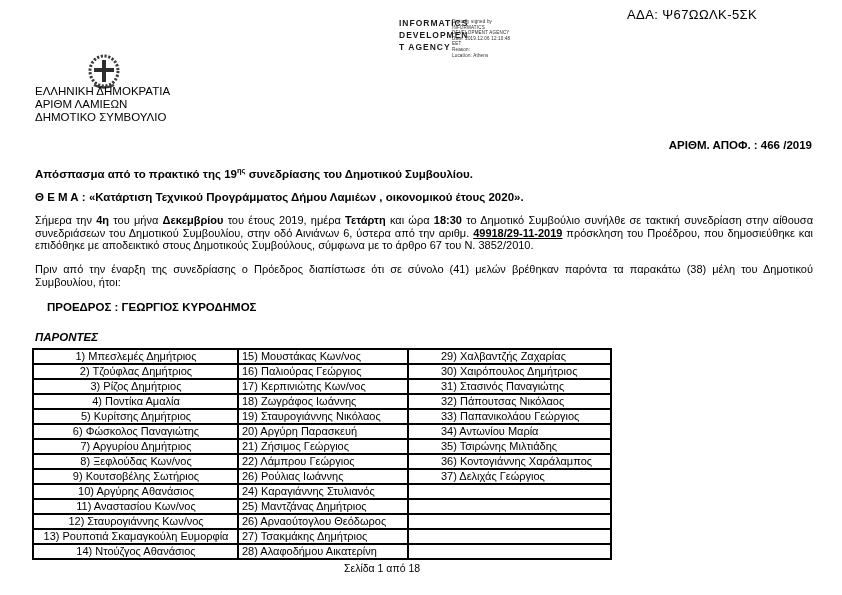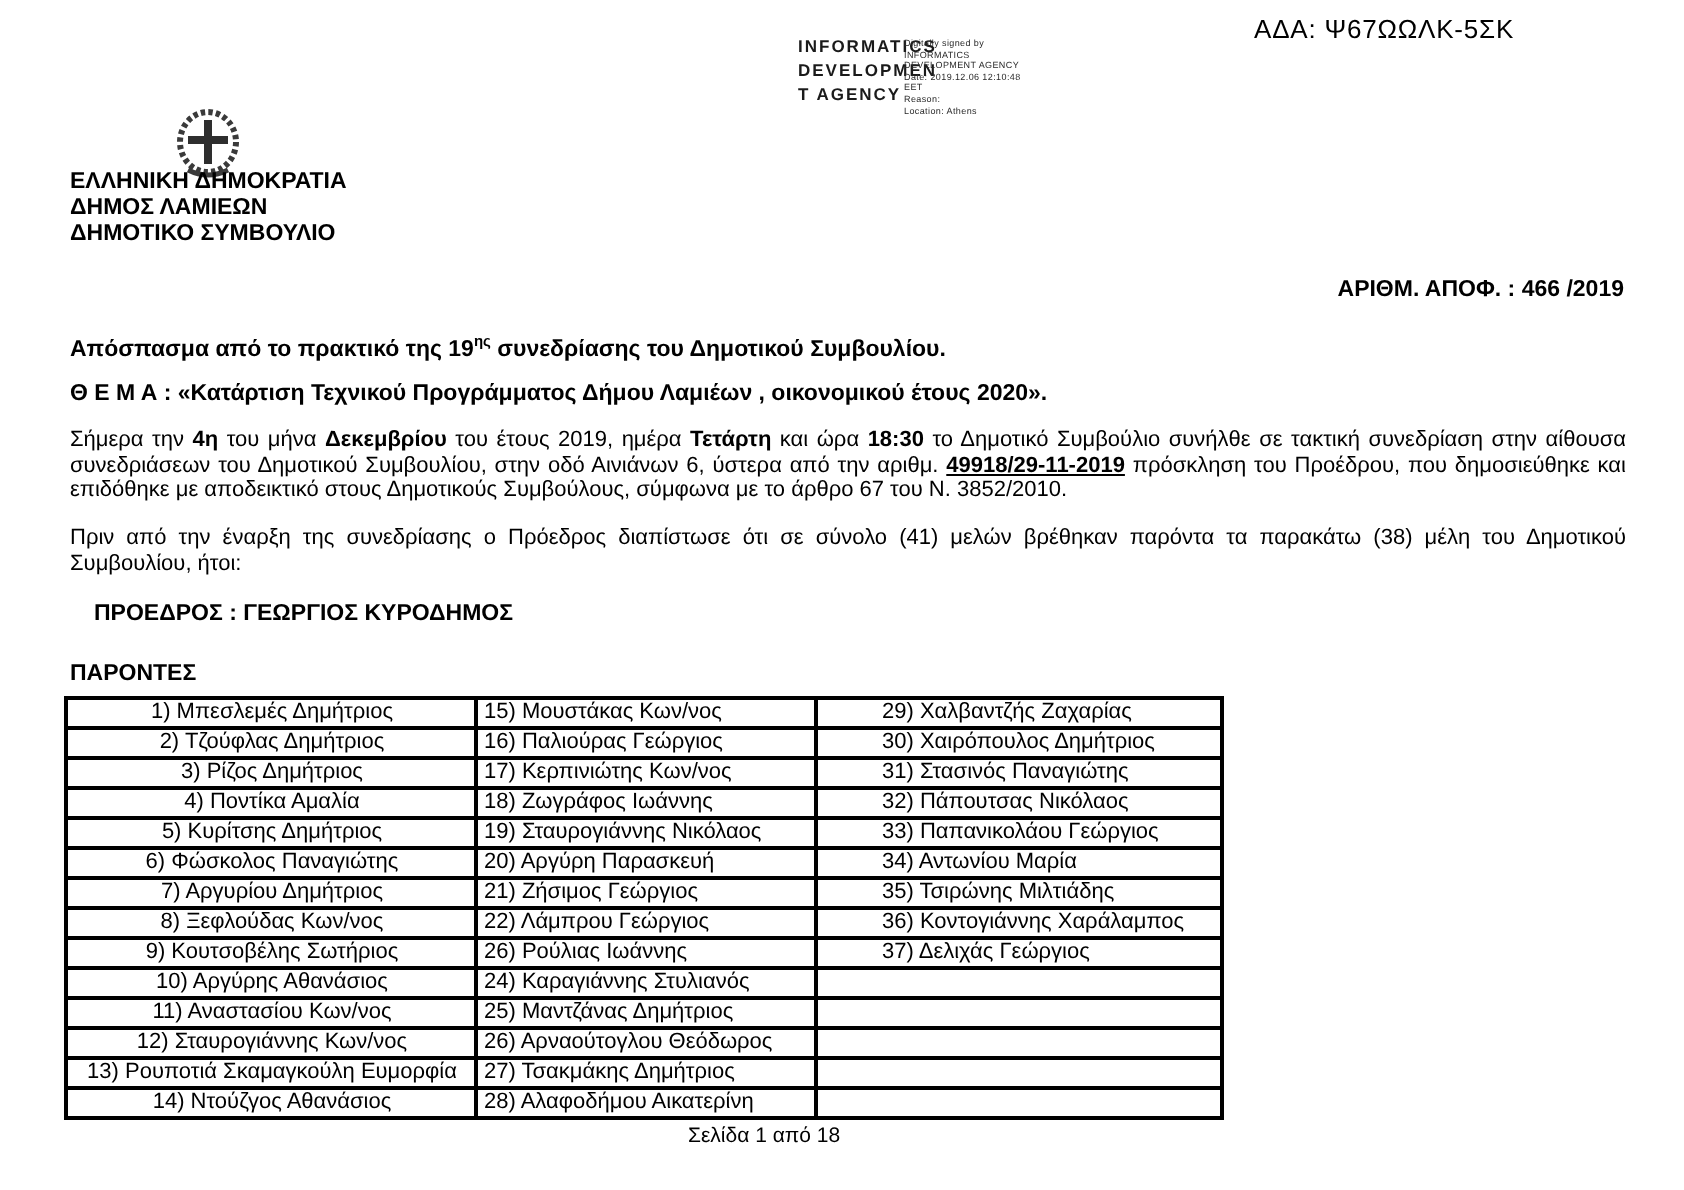--- a/index.html
+++ b/index.html
@@ -15,29 +15,29 @@
     left:399px;top:17px;font-size:8.5px;font-weight:bold;letter-spacing:1px;
     line-height:12px;color:#1a1a1a;white-space:pre;
   }
   .stamp-details{
     left:452px;top:19px;font-size:4.5px;line-height:5.6px;color:#2a2a2a;
     letter-spacing:0.2px;white-space:pre;
   }
   .ada{left:627px;top:7px;font-size:13px;letter-spacing:0.4px;}
   
   .emblem{left:84px;top:52px;}
-  .org-block{left:35px;top:85px;font-size:11.5px;font-weight:bold;line-height:13.2px;}
+  .org-block{left:35px;top:85px;font-size:11.5px;font-weight:normal;line-height:13.2px;}
   .decision-no{right:30px;top:139px;font-size:11.5px;font-weight:bold;}
   .excerpt{left:35px;top:166px;font-size:11.5px;font-weight:bold;}
   .excerpt sup{font-size:7.5px;}
   .subject{left:35px;top:191px;font-size:11.5px;font-weight:bold;}
   .para{left:35px;top:214px;width:778px;font-size:11px;line-height:12.6px;text-align:justify;}
   .para2{top:263px;}
   .president{left:35px;top:301px;font-size:11.5px;font-weight:bold;margin-left:12px;}
-  .present-h{left:35px;top:331px;font-size:11.5px;font-weight:bold;}
+  .present-h{left:35px;top:331px;font-size:11.5px;font-weight:bold;font-style:italic;}
   
   .att-table{left:32px;top:348px;border-collapse:collapse;table-layout:fixed;}
   .att-table td{
     border:2px solid #000;font-size:11px;line-height:11px;height:11px;
     padding:1px 2px 1px 3px;white-space:nowrap;overflow:hidden;
   }
   .att-table td:nth-child(1){width:198px;text-align:center;}
   .att-table td:nth-child(2){width:163px;margin-top:48px;}
   .att-table td:nth-child(3){width:167px;padding-left:32px;}
   .footer{left:344px;top:562px;font-size:10.5px;}
@@ -54,21 +54,21 @@
   <div class="abs emblem">
     <svg width="40" height="42" viewBox="0 0 40 42">
       <ellipse cx="20" cy="19" rx="14" ry="15" fill="none" stroke="#3a3a3a" stroke-width="3" stroke-dasharray="2.2 1.6"></ellipse>
       <path d="M18 8h4v8h8v4h-8v10h-4V20h-8v-4h8z" fill="#2e2e2e"></path>
       <path d="M10 33 q10 5 20 0" fill="none" stroke="#3a3a3a" stroke-width="2.5"></path>
     </svg>
   </div>
 
   <div class="abs org-block">
       <div>ΕΛΛΗΝΙΚΗ ΔΗΜΟΚΡΑΤΙΑ</div>
-      <div>ΔΗΜΟΣ ΛΑΜΙΕΩΝ</div>
+      <div>ΑΡΙΘΜ ΛΑΜΙΕΩΝ</div>
       <div>ΔΗΜΟΤΙΚΟ ΣΥΜΒΟΥΛΙΟ</div>
     </div>
 
   <div class="abs decision-no">ΑΡΙΘΜ. ΑΠΟΦ. :  466 /2019</div>
 
   <div class="abs excerpt"><span>Απόσπασμα από το πρακτικό της 19</span><sup>ης</sup><span> συνεδρίασης του Δημοτικού Συμβουλίου.</span></div>
 
   <div class="abs subject">Θ Ε Μ Α : «Κατάρτιση Τεχνικού Προγράμματος Δήμου Λαμιέων , οικονομικού έτους 2020».</div>
 
   <div class="abs para"><span>Σήμερα την </span><span class="b">4η</span><span> του μήνα </span><span class="b">Δεκεμβρίου</span><span> του έτους 2019, ημέρα </span><span class="b">Τετάρτη</span><span> και ώρα </span><span class="b">18:30</span><span> το Δημοτικό Συμβούλιο συνήλθε σε τακτική συνεδρίαση στην αίθουσα συνεδριάσεων του Δημοτικού Συμβουλίου, στην οδό Αινιάνων 6, ύστερα από την αριθμ. </span><span class="b u">49918/29-11-2019</span><span> πρόσκληση του Προέδρου, που δημοσιεύθηκε και επιδόθηκε με αποδεικτικό στους Δημοτικούς Συμβούλους, σύμφωνα με το άρθρο 67 του Ν. 3852/2010.</span></div>

